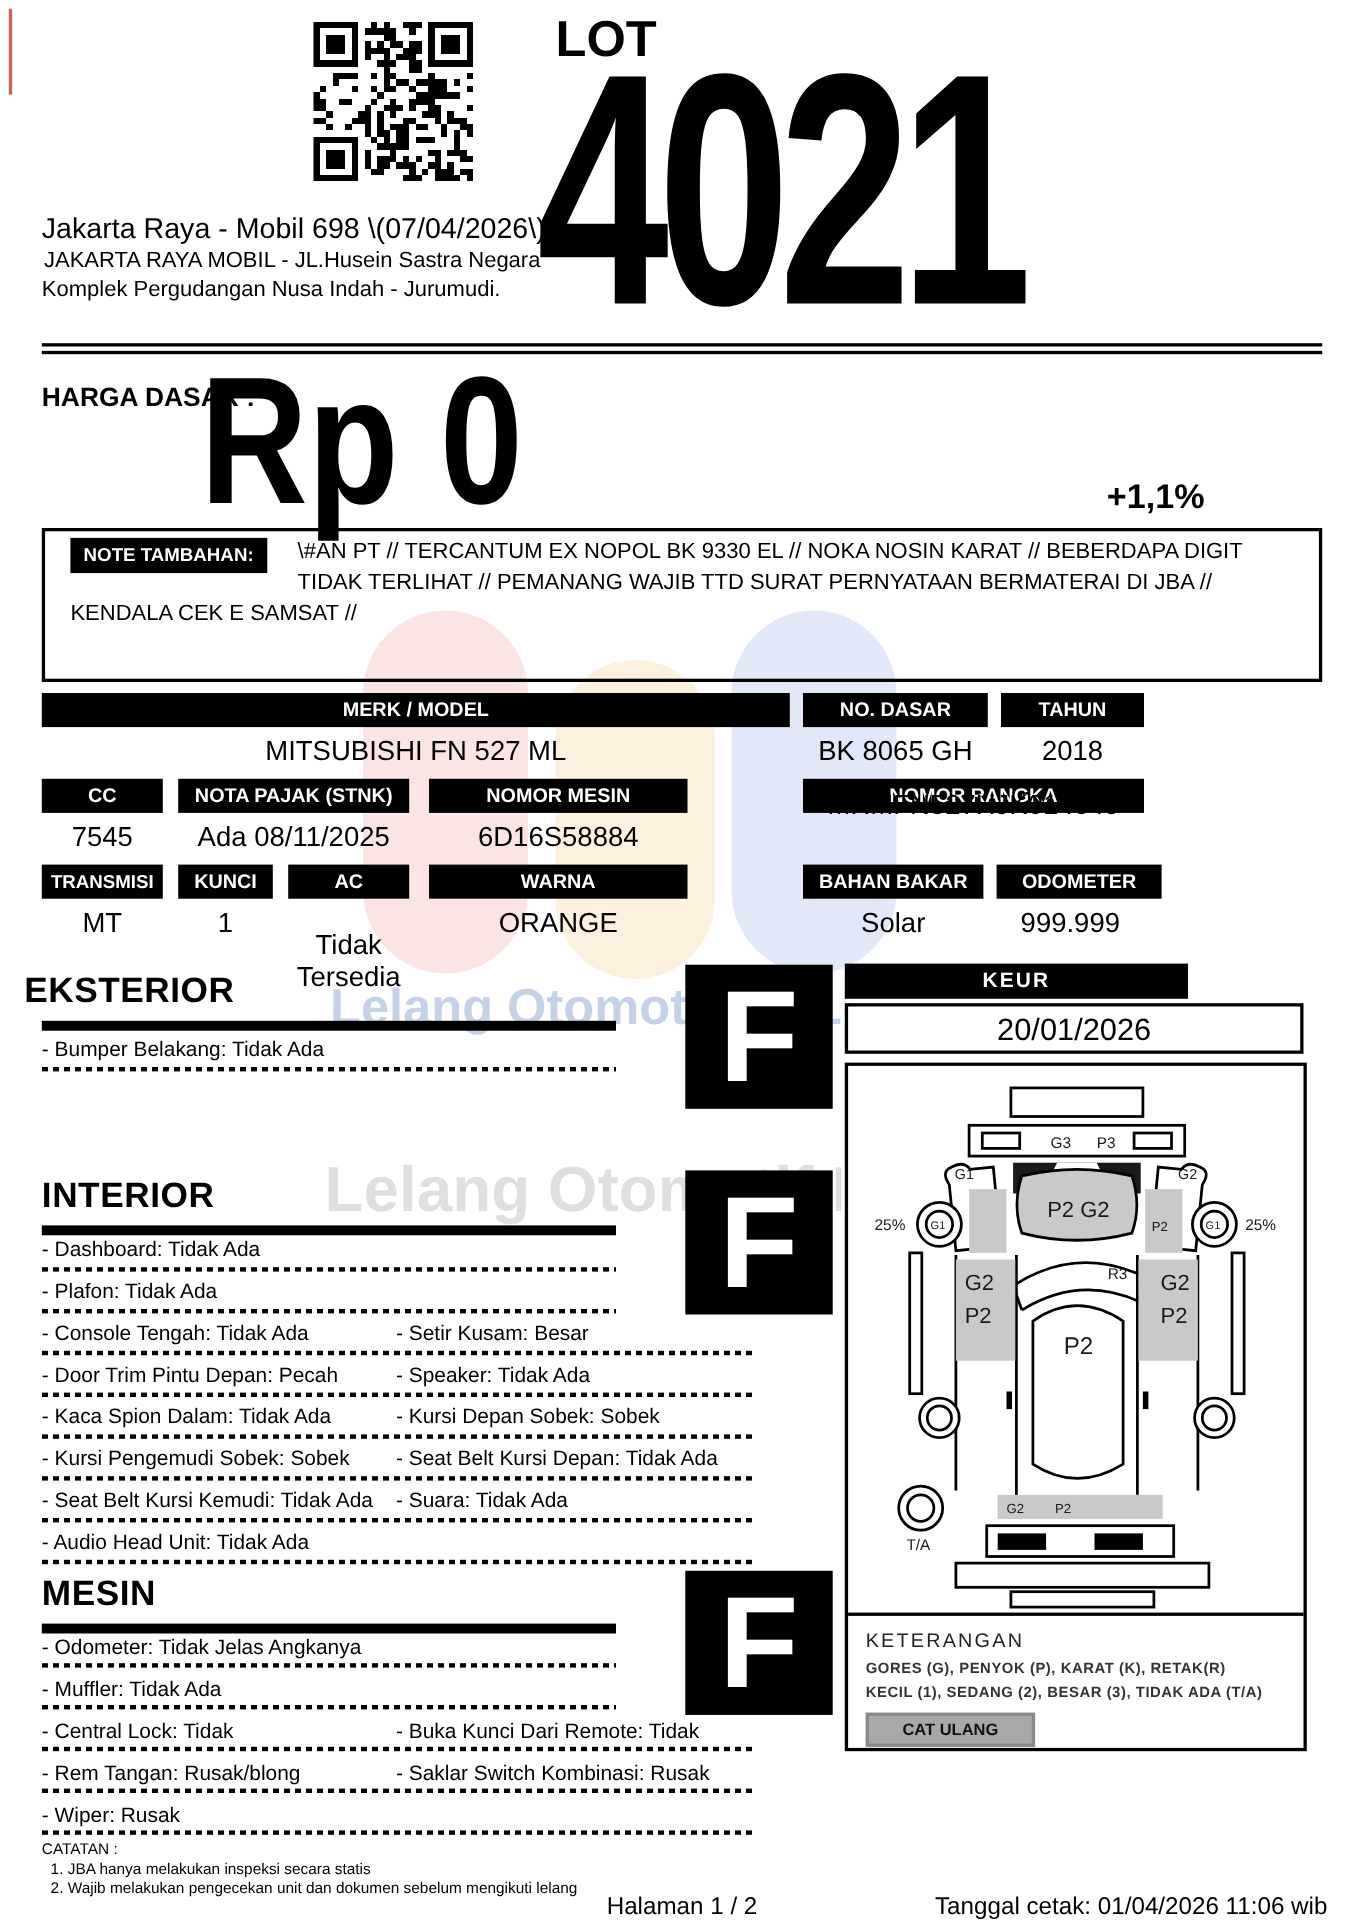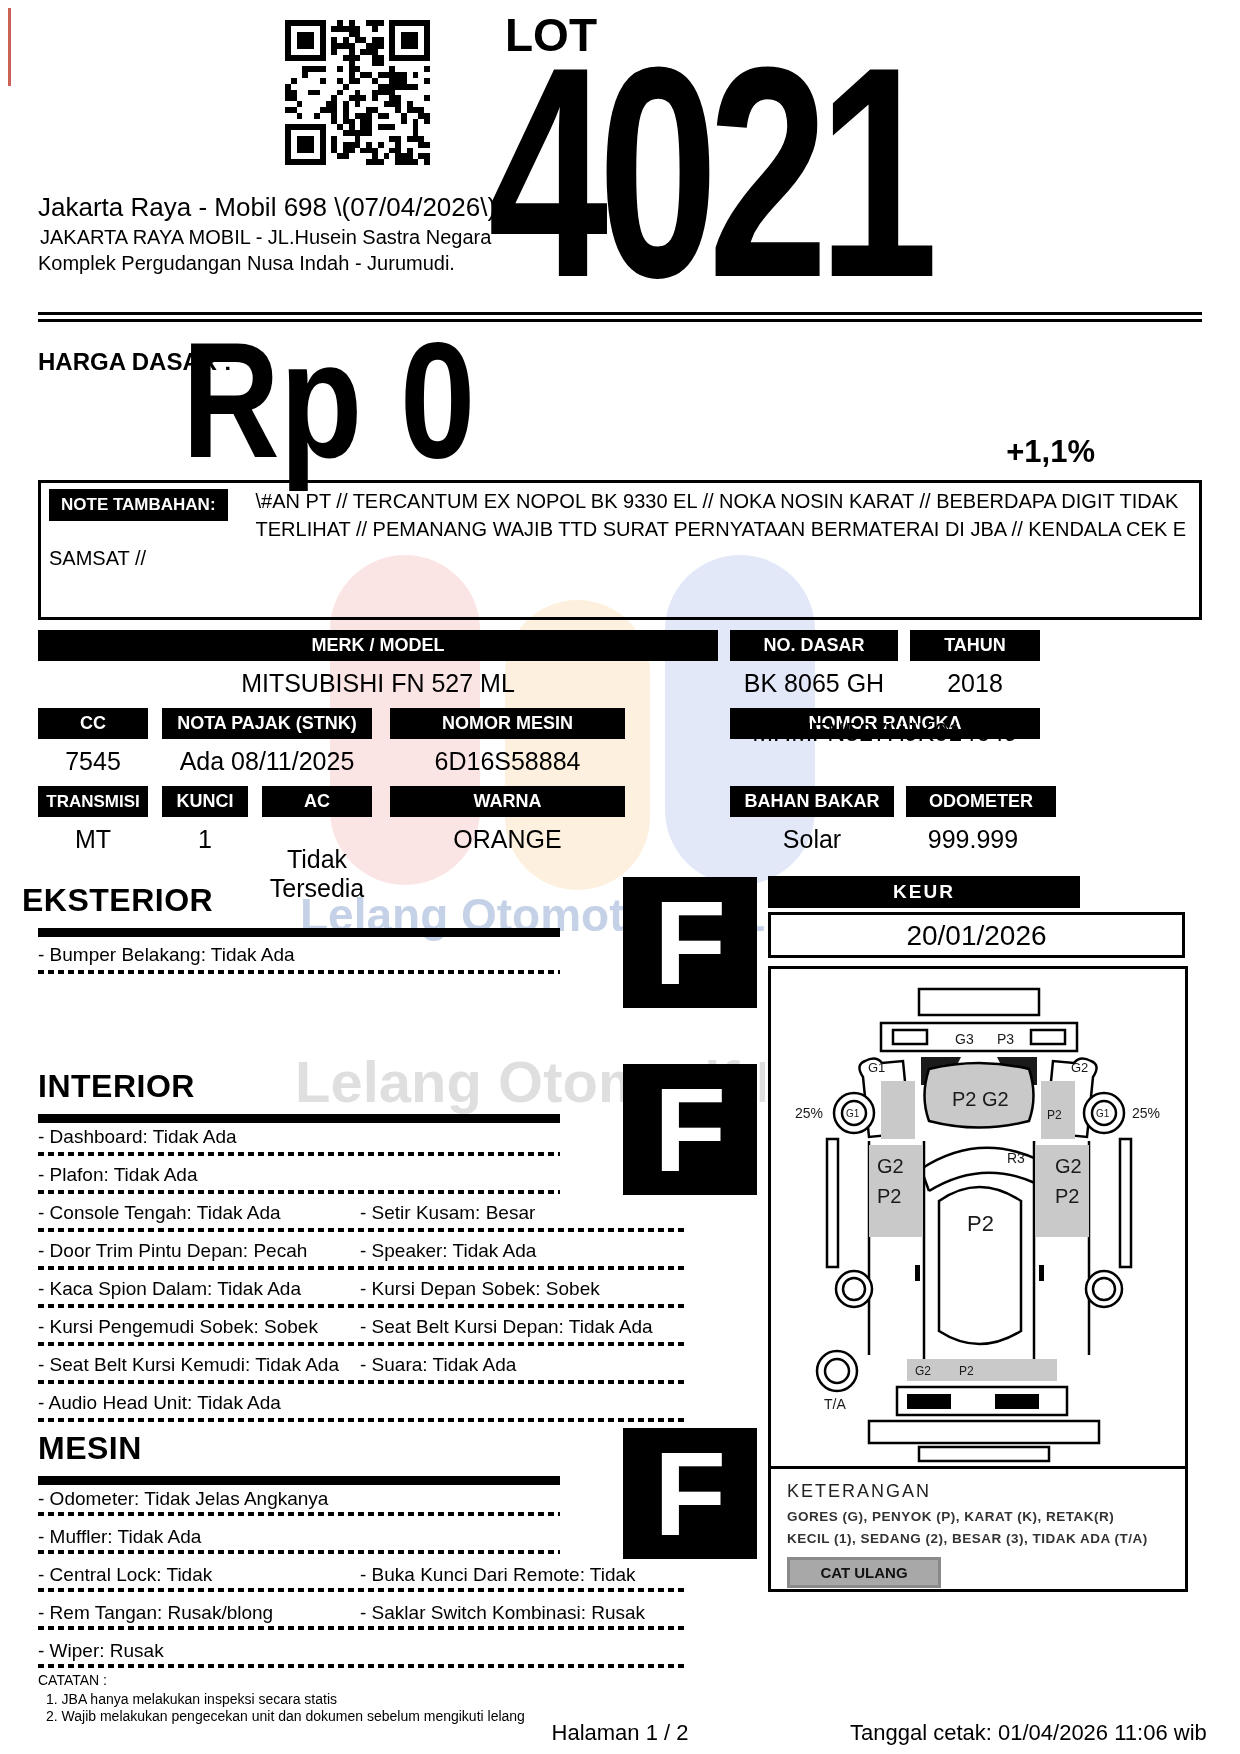--- a/index.html
+++ b/index.html
@@ -16,21 +16,21 @@
               transform:scaleX(0.72);transform-origin:left top;white-space:nowrap;}
   .addr1{font-size:26px;}
   .addr2{font-size:20px;}
   .double-rule{border-top:3px solid #000;border-bottom:3px solid #000;height:4px;}
   
   .harga-label{font-size:24px;font-weight:bold;}
   .harga-value{font-size:165px;font-weight:bold;line-height:1;
                transform:scaleX(0.82);transform-origin:left top;white-space:nowrap;}
   .increment{font-size:31px;font-weight:bold;text-align:right;}
   
-  .note-box{border:3px solid #000;font-size:20px;line-height:1.42;padding:4px 8px 4px 8px;box-sizing:border-box;}
+  .note-box{border:3px solid #000;font-size:20px;line-height:1.42;padding:4px 8px 4px 23px;box-sizing:border-box;}
   .note-label{float:left;background:#000;color:#fff;font-size:17px;font-weight:bold;
               padding:4px 12px;margin:2px 28px 2px 0;}
   
   .hdr{background:#000;color:#fff;font-weight:bold;font-size:18px;text-align:center;
        height:31px;line-height:31px;white-space:nowrap;}
   .val{font-size:25px;text-align:center;white-space:nowrap;line-height:34px;}
   .val-multi{font-size:25px;text-align:center;line-height:29px;white-space:normal;}
   
   .sec-title{font-size:32px;font-weight:bold;letter-spacing:0.5px;}
   .sec-bar{height:9px;background:#000;}

